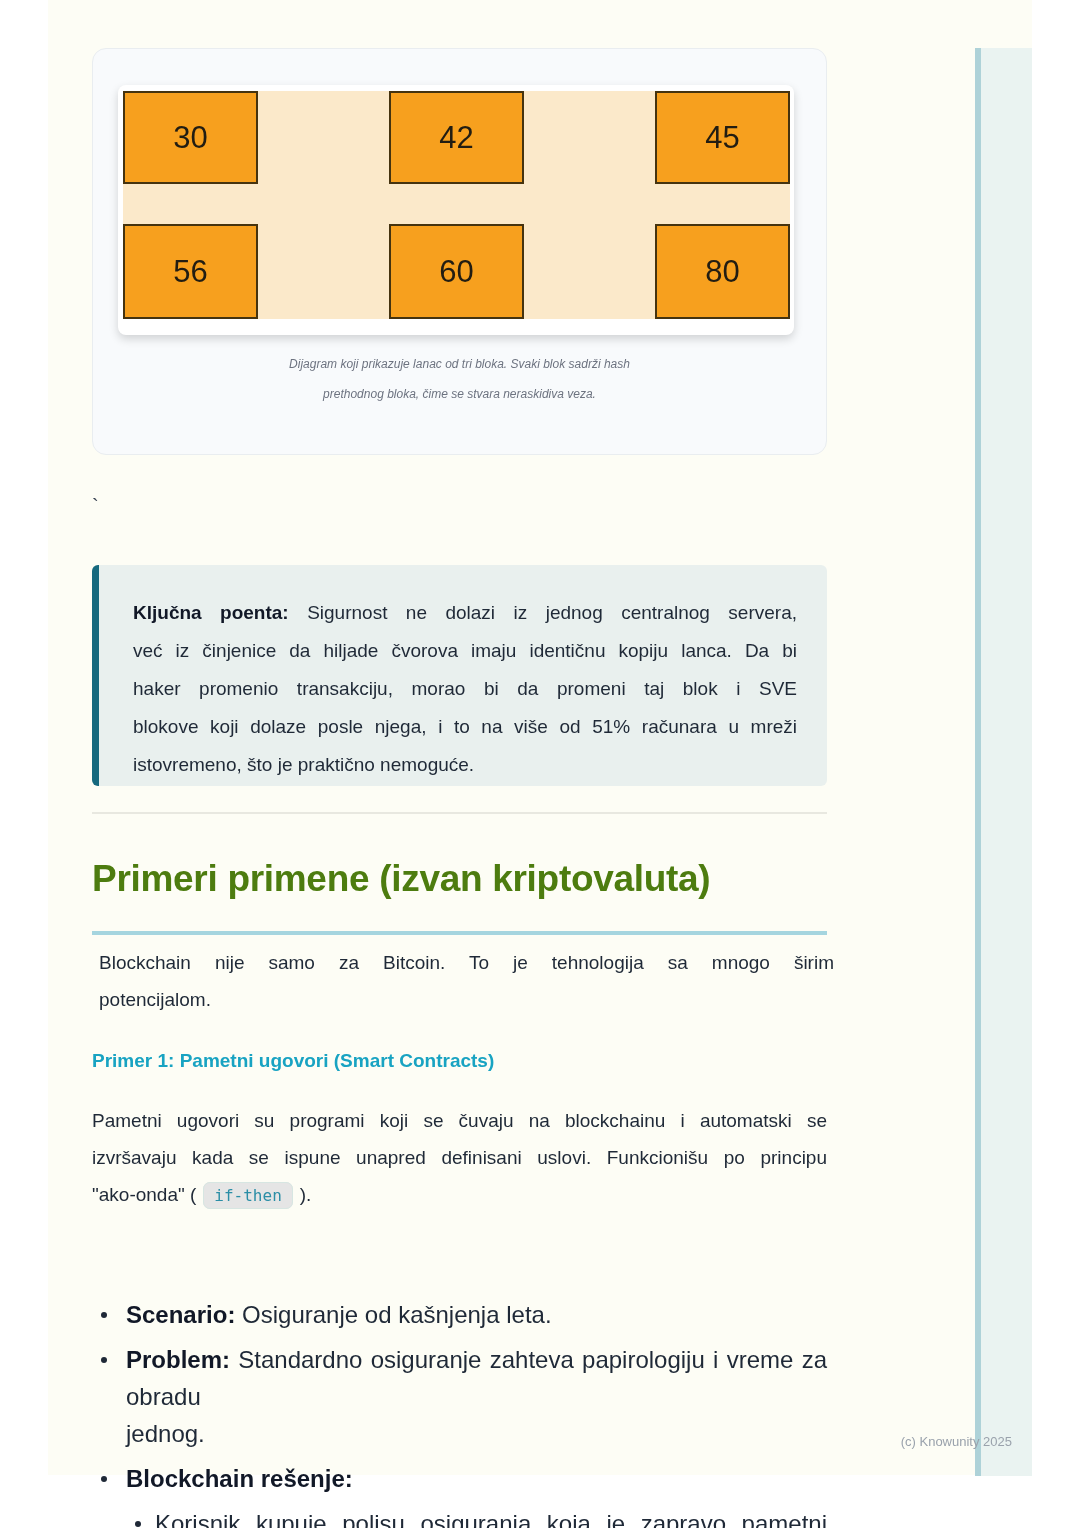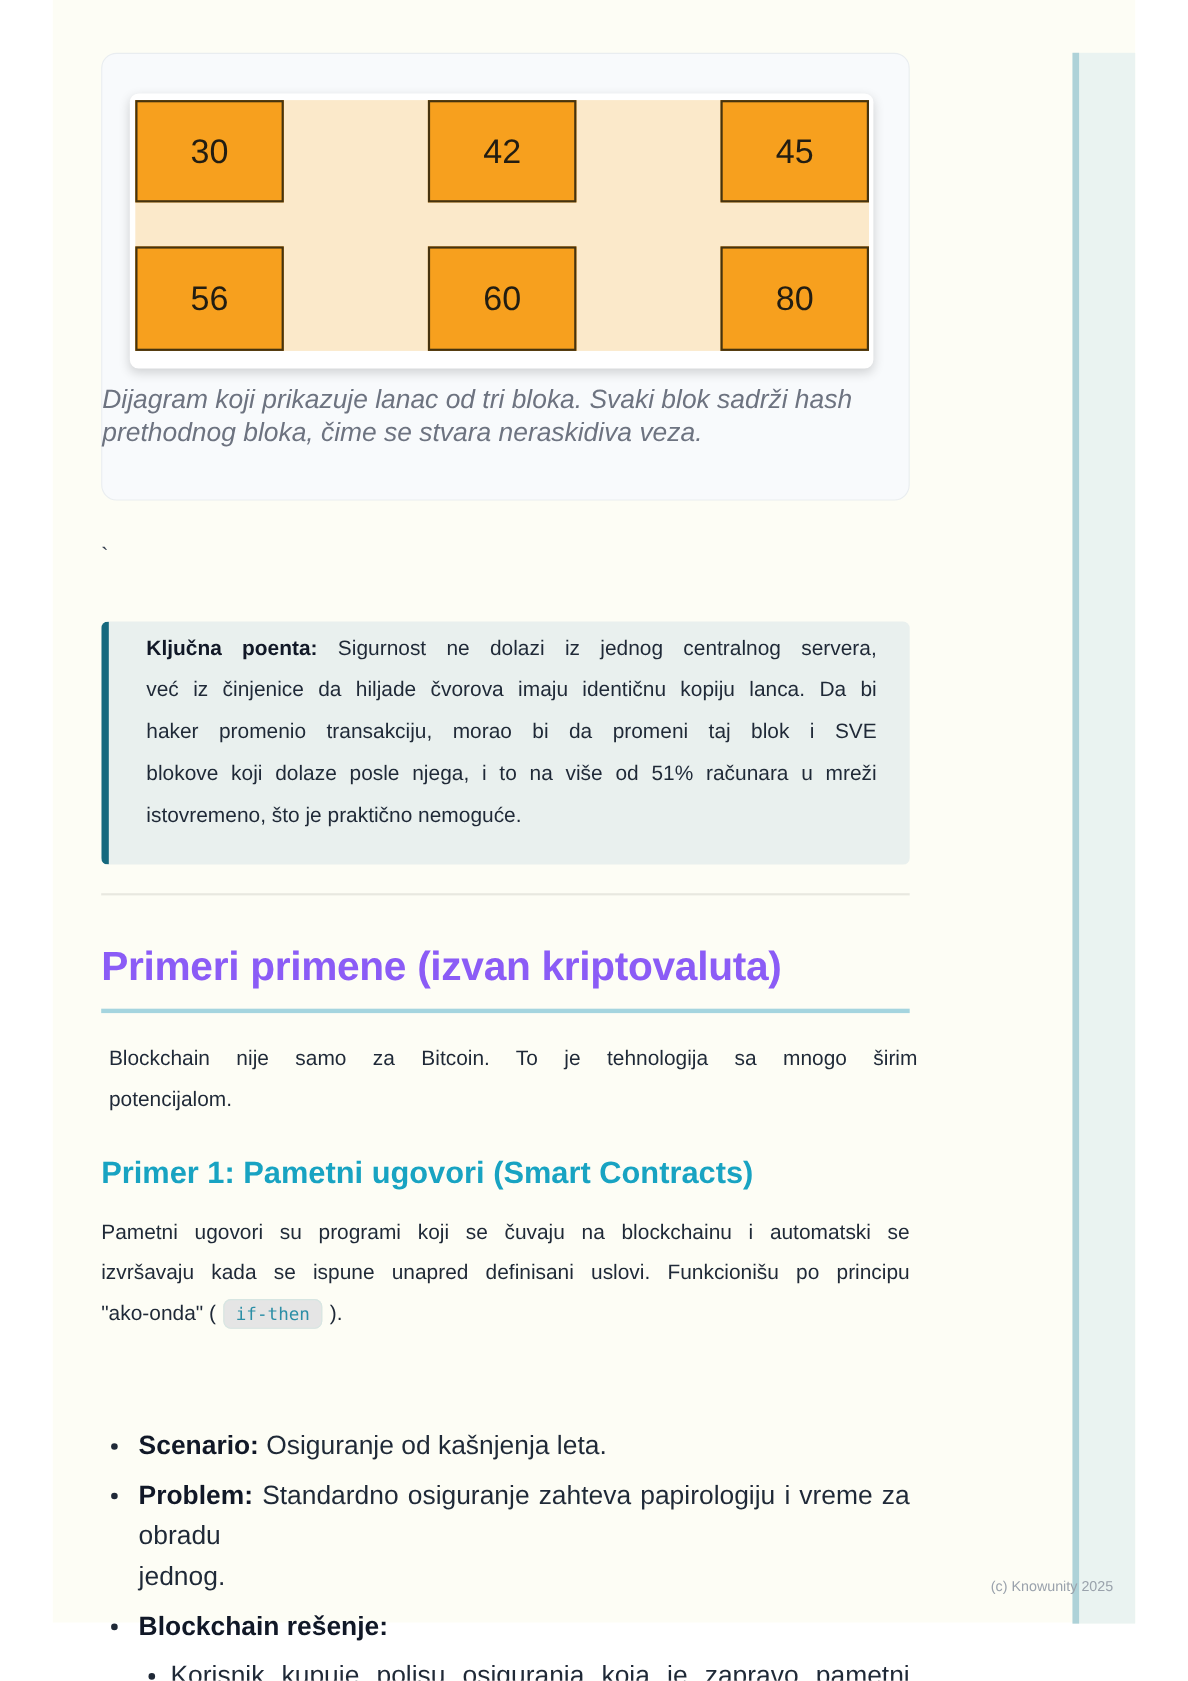--- a/index.html
+++ b/index.html
@@ -39,56 +39,56 @@
     display: flex; align-items: center; justify-content: center;
     font-size: 31px; color: #221D12; font-weight: 500;
   }
   .block.r0 { top: 0; height: 93px; }
   .block.r1 { bottom: 0; height: 95px; }
   .block.c0 { left: 0; }
   .block.c1 { left: 266px; }
   .block.c2 { left: 532px; }
   .figure-caption {
     position: absolute; left: 0; top: 300px; width: 100%;
-    text-align: left; font-style: italic; color: #6D7380;
-    font-size: 24px; line-height: 30px;
+    text-align: center; font-style: italic; color: #6D7380;
+    font-size: 12px; line-height: 30px;
   }
   
   .stray {
     position: absolute; left: 92px; top: 495px;
     font-size: 20px; color: #374151;
   }
   
   .callout {
     position: absolute; left: 92px; top: 565px; width: 735px; height: 221px;
     background: #E9F0EE; border-left: 7px solid #16697E;
-    border-radius: 6px; padding: 6px 30px 0 34px;
+    border-radius: 6px; padding: 29px 30px 0 34px;
     font-size: 19px; line-height: 38px; color: #1f2937;
   }
   .jline { text-align: justify; text-align-last: justify; white-space: normal; }
   .jline.last { text-align-last: left; }
   .callout b, li b { font-weight: 700; color: #111827; }
   
   .divider {
     position: absolute; left: 92px; top: 812px; width: 735px; height: 2px;
     background: #E8E8E0;
   }
   
   .h1 {
     position: absolute; left: 92px; top: 858px; width: 735px;
-    font-size: 37px; font-weight: 700; color: #8b5cf6; letter-spacing: -0.3px;
-    padding-bottom: 17px; border-bottom: 4px solid #A5D5DF;
+    font-size: 37px; font-weight: 700; color: #4d7c0f; letter-spacing: -0.3px;
+    padding-bottom: 31px; border-bottom: 4px solid #A5D5DF;
   }
   .p1 {
     position: absolute; left: 99px; top: 944px; width: 735px;
     font-size: 19px; line-height: 37px;
   }
   .h2 {
     position: absolute; left: 92px; top: 1050px; width: 735px;
-    font-size: 28px; font-weight: 700; color: #18A3C2;
+    font-size: 19px; font-weight: 700; color: #18A3C2;
   }
   .p2 {
     position: absolute; left: 92px; top: 1102px; width: 735px;
     font-size: 19px; line-height: 37px;
   }
   .code-pill {
     font-family: "DejaVu Sans Mono", "Liberation Mono", monospace;
     font-size: 16px; color: #2B8EA6;
     background: #e5e5e5; border: 1px solid #D7E6E2; border-radius: 7px;
     padding: 3px 10px; margin: 0 7px;

